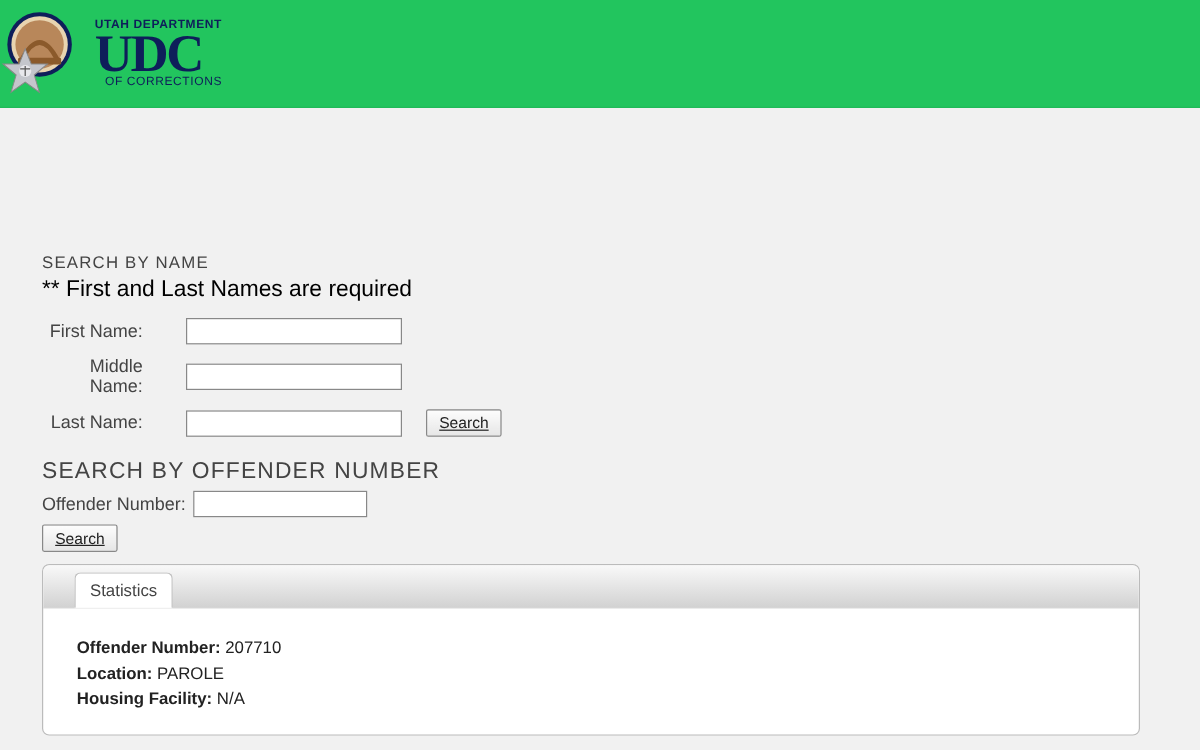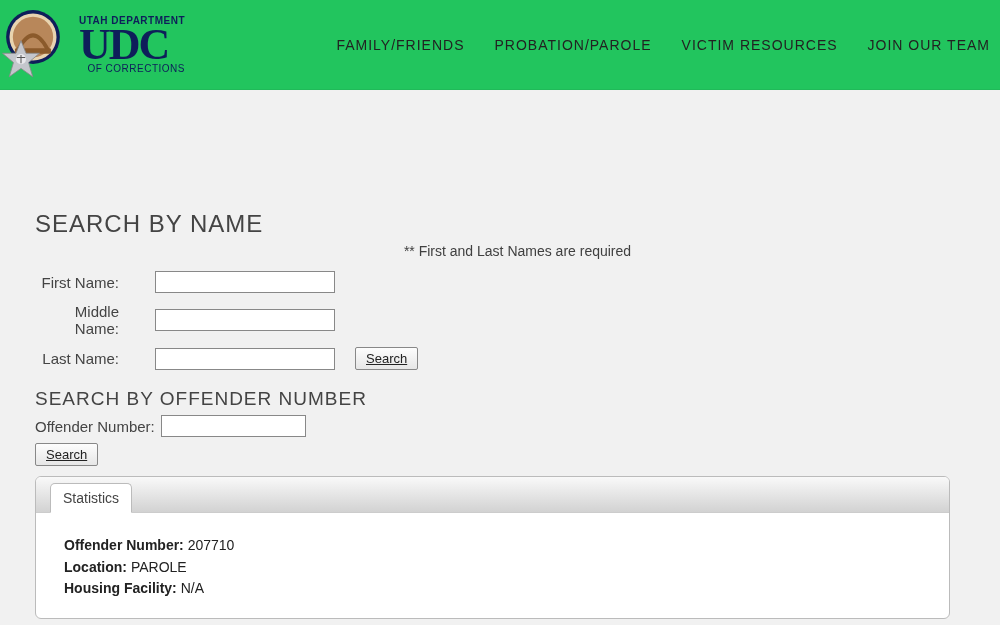--- a/index.html
+++ b/index.html
@@ -74,31 +74,30 @@
       letter-spacing: 1px;
       text-decoration: none;
       cursor: pointer;
     }
     .content-area {
       background: #f1f1f1;
       padding: 120px 0 30px 35px;
       min-height: 535px;
     }
     .section-title {
-      font-size: 24px;
+      font-size: 14px;
       letter-spacing: 1px;
       color: #444;
       font-weight: normal;
       margin-bottom: 5px;
     }
     .hint {
-      font-size: 14px;
-      color: #404040;
+      font-size: 19px;
+      color: #000000;
       margin-bottom: 12px;
-      text-align: center;
     }
     .form-row {
       display: flex;
       align-items: center;
       margin-bottom: 10px;
     }
     .form-label {
       width: 120px;
       text-align: right;
       font-size: 15px;
@@ -162,21 +161,21 @@
       overflow: hidden;
     }
     .tabs-bar {
       height: 36px;
       background: linear-gradient(to bottom, #f9f9f9, #d2d2d2);
       border-bottom: 1px solid #ccc;
       position: relative;
     }
     .tab {
       position: absolute;
-      left: 14px;
+      left: 26px;
       bottom: -1px;
       height: 30px;
       background: #fff;
       border: 1px solid #bbb;
       border-bottom: 1px solid #fff;
       border-radius: 5px 5px 0 0;
       padding: 6px 12px;
       font-size: 14px;
       color: #444;
       cursor: pointer;
@@ -221,26 +220,20 @@
         <line x1="25" y1="19" x2="25" y2="29" stroke="#555" stroke-width="1.2"></line>
         <line x1="20" y1="22" x2="30" y2="22" stroke="#555" stroke-width="1.2"></line>
       </svg>
     </div>
     <div class="logo-text">
       <div class="logo-top">UTAH DEPARTMENT</div>
       <div class="logo-main">UDC</div>
       <div class="logo-bottom">OF CORRECTIONS</div>
     </div>
   </div>
-  <nav class="nav">
-    <a>FAMILY/FRIENDS</a>
-    <a>PROBATION/PAROLE</a>
-    <a>VICTIM RESOURCES</a>
-    <a>JOIN OUR TEAM</a>
-  </nav>
 </div>
 
 <div class="content-area">
 
   <h2 class="section-title">SEARCH BY NAME</h2>
   <div class="hint">** First and Last Names are required</div>
 
   <div class="form-row">
     <label class="form-label">First Name:</label>
     <input class="form-input" type="text" value="" style="">

